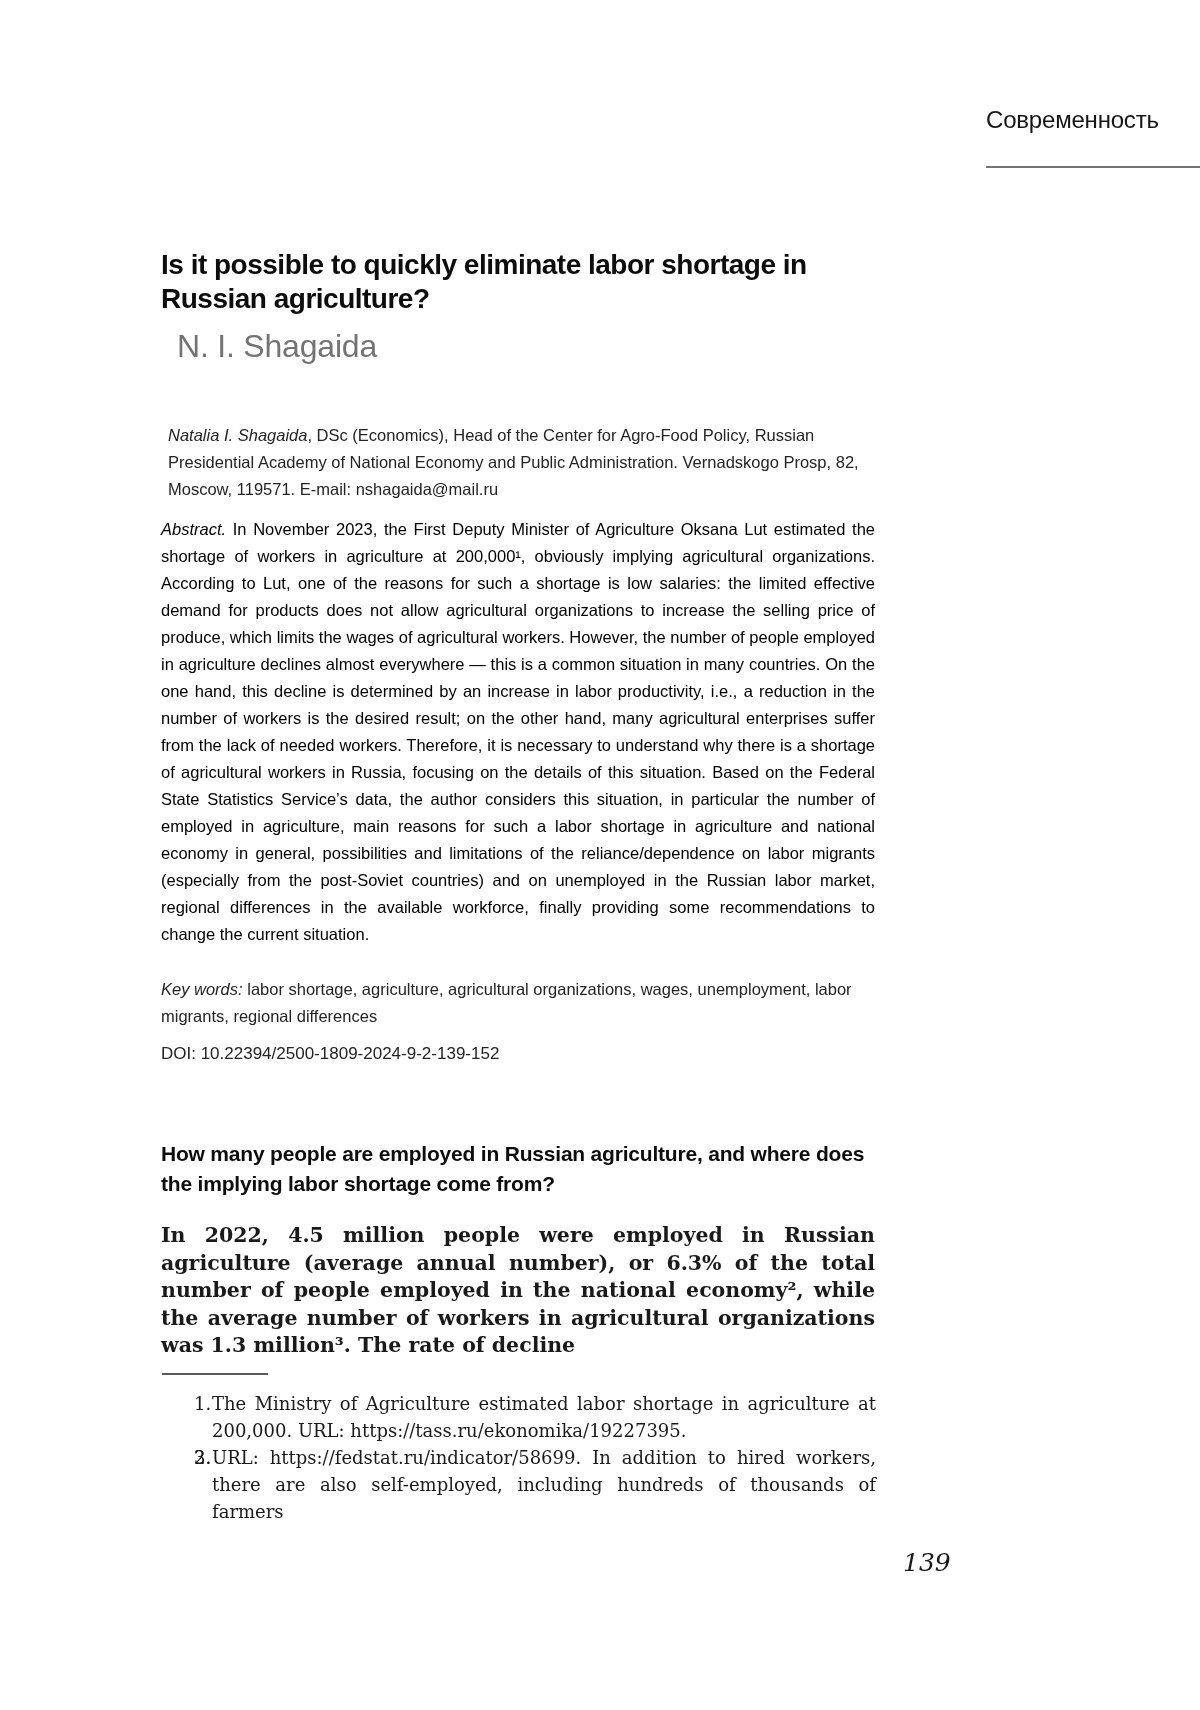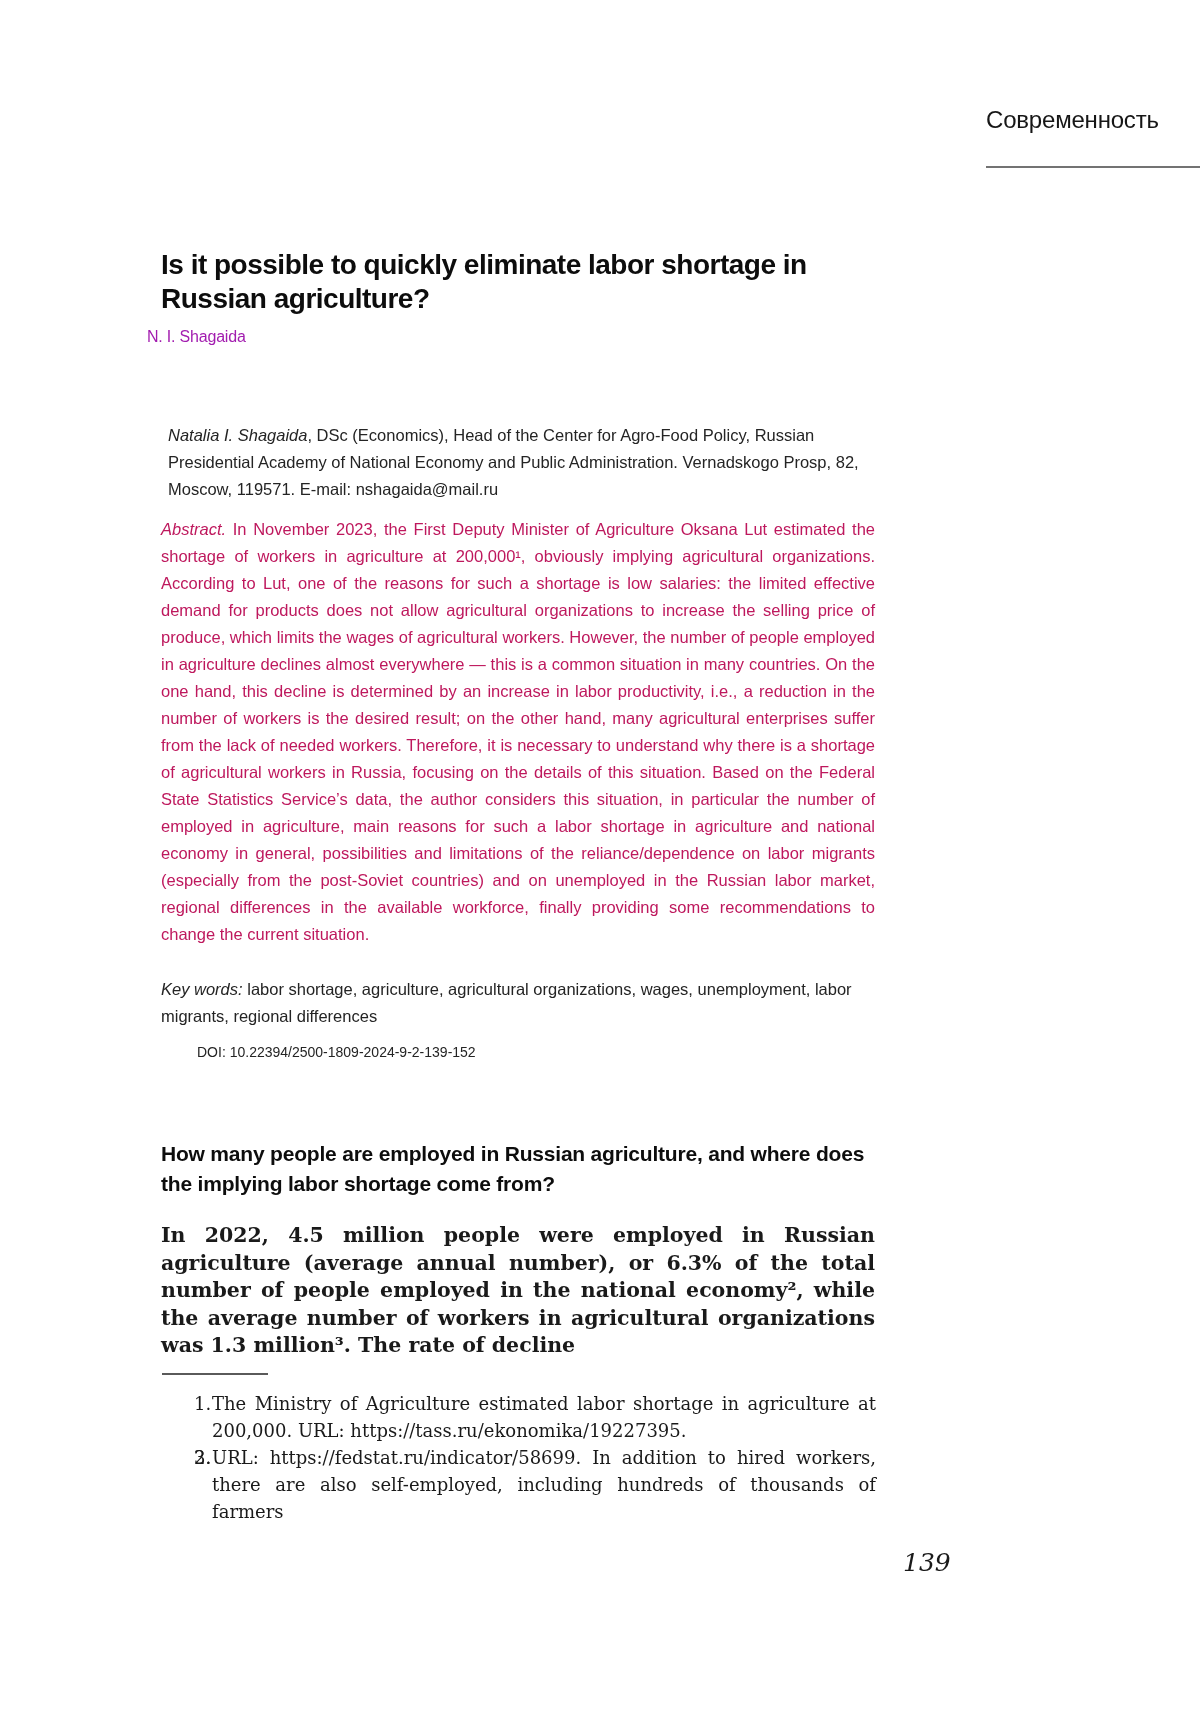--- a/index.html
+++ b/index.html
@@ -41,25 +41,25 @@
     width: 724px;
     font-size: 28px;
     font-weight: 700;
     line-height: 34px;
     letter-spacing: -0.5px;
     color: #0d0d0d;
   }
 
   .author-name {
     position: absolute;
-    left: 147px;
+    left: 177px;
     top: 328px;
-    font-size: 16px;
+    font-size: 32px;
     letter-spacing: -0.2px;
-    color: #a21caf;
+    color: #737373;
   }
 
   .affiliation {
     position: absolute;
     left: 168px;
     top: 422px;
     width: 714px;
     font-size: 16.5px;
     line-height: 27px;
     color: #242424;
@@ -67,43 +67,42 @@
   .affiliation .lead-italic { font-style: italic; }
 
   .abstract {
     position: absolute;
     left: 161px;
     top: 516px;
     width: 714px;
     font-size: 16.5px;
     line-height: 27px;
     text-align: justify;
-    color: #be185d;
+    color: #000000;
   }
   .abstract .lead-italic { font-style: italic; }
 
   .keywords {
     position: absolute;
     left: 161px;
     top: 976px;
     width: 714px;
     font-size: 16.5px;
     line-height: 27px;
     color: #242424;
   }
   .keywords .lead-italic { font-style: italic; }
 
   .doi-line {
     position: absolute;
     left: 161px;
     top: 1044px;
     width: 714px;
-    font-size: 14px;
+    font-size: 17px;
     color: #242424;
-    margin-left: 36px;
   }
 
   .section-heading {
     position: absolute;
     left: 161px;
     top: 1139px;
     width: 714px;
     font-size: 21px;
     font-weight: 700;
     line-height: 30px;

